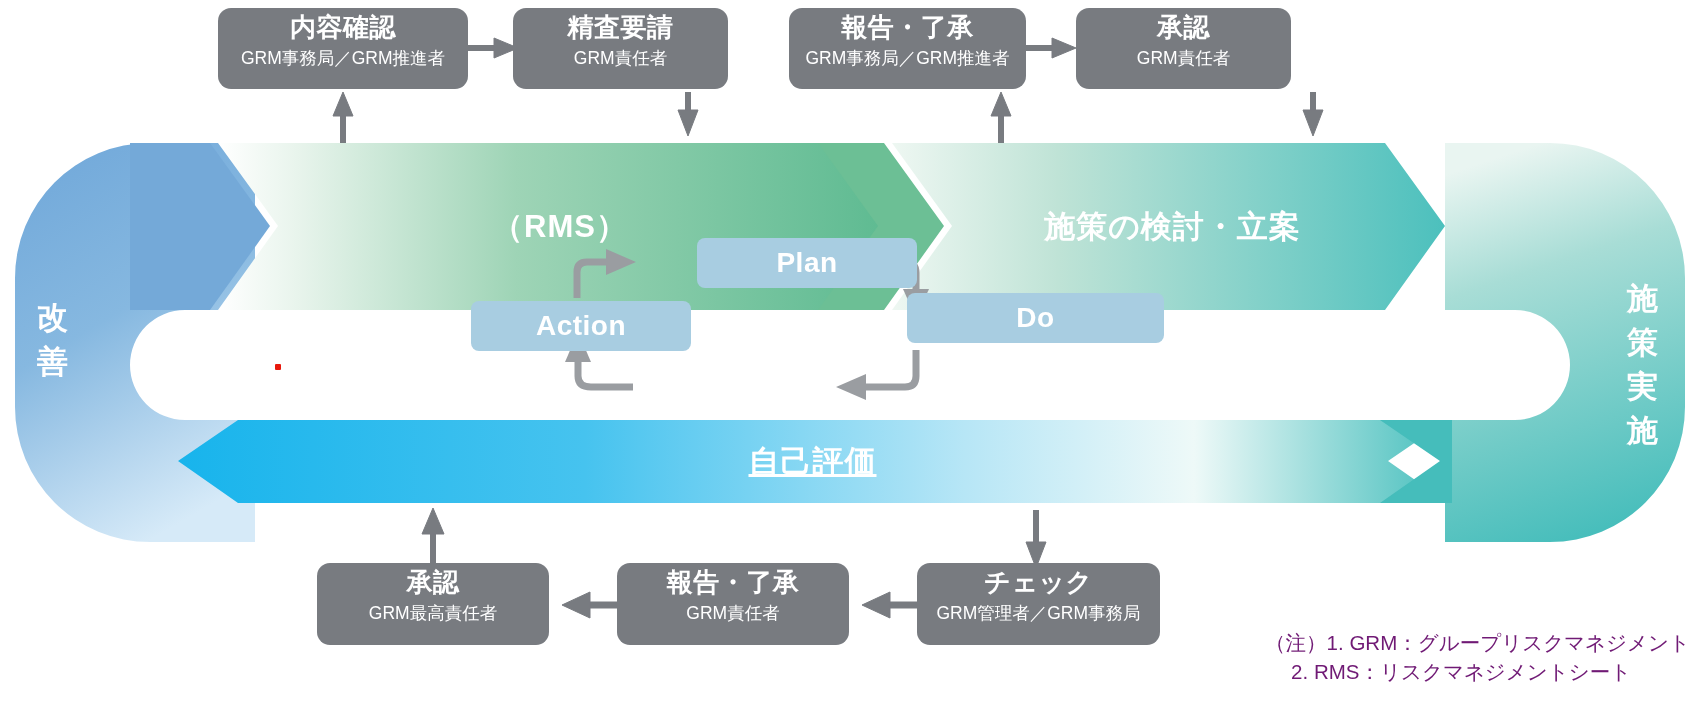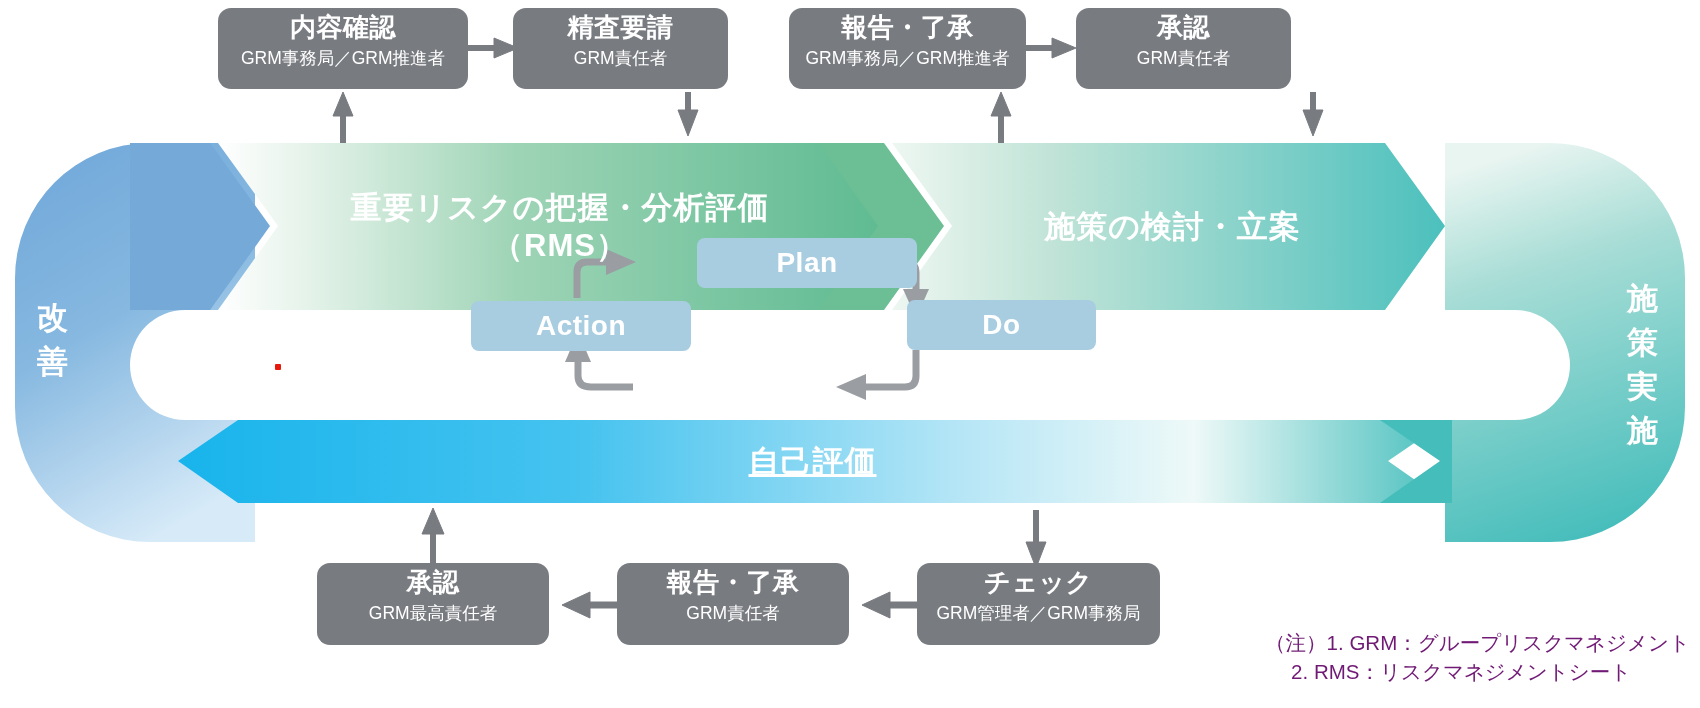--- a/index.html
+++ b/index.html
@@ -247,21 +247,20 @@
     <div class="t1">報告・了承</div>
     <div class="t2">GRM責任者</div>
   </div>
 
   <div class="pbox" style="left:917px;top:563px;width:243px;height:82px;">
     <div class="t1">チェック</div>
     <div class="t2">GRM管理者／GRM事務局</div>
   </div>
 
   <div class="banner-label" style="left:280px;top:143px;width:560px;height:167px;">
-    <span>重要リスクの把握・分析評価</span>
     <span>（RMS）</span>
   </div>
 
   <div class="banner-label" style="left:900px;top:143px;width:545px;height:167px;">
     <span>施策の検討・立案</span>
   </div>
 
   <div class="banner-label" style="left:240px;top:420px;width:1145px;height:83px;text-decoration:underline;">
     <span>自己評価</span>
   </div>
@@ -272,21 +271,21 @@
   </div>
 
   <div class="vert-label" style="left:1612px;top:255px;width:62px;height:220px;">
     <span>施</span>
     <span>策</span>
     <span>実</span>
     <span>施</span>
   </div>
 
   <div class="chip" style="left:697px;top:238px;width:220px;height:50px;">Plan</div>
-  <div class="chip" style="left:907px;top:300px;width:189px;height:50px;">Do</div>
+  <div class="chip" style="left:907px;top:293px;width:257px;height:50px;">Do</div>
   <div class="chip" style="left:471px;top:301px;width:220px;height:50px;">Action</div>
 
   <div id="reddot"></div>
 
   <div id="footnote">
     <div class="ln1">（注）1. GRM：グループリスクマネジメント</div>
     <div class="ln2">2. RMS：リスクマネジメントシート</div>
   </div>
 
 </div>

